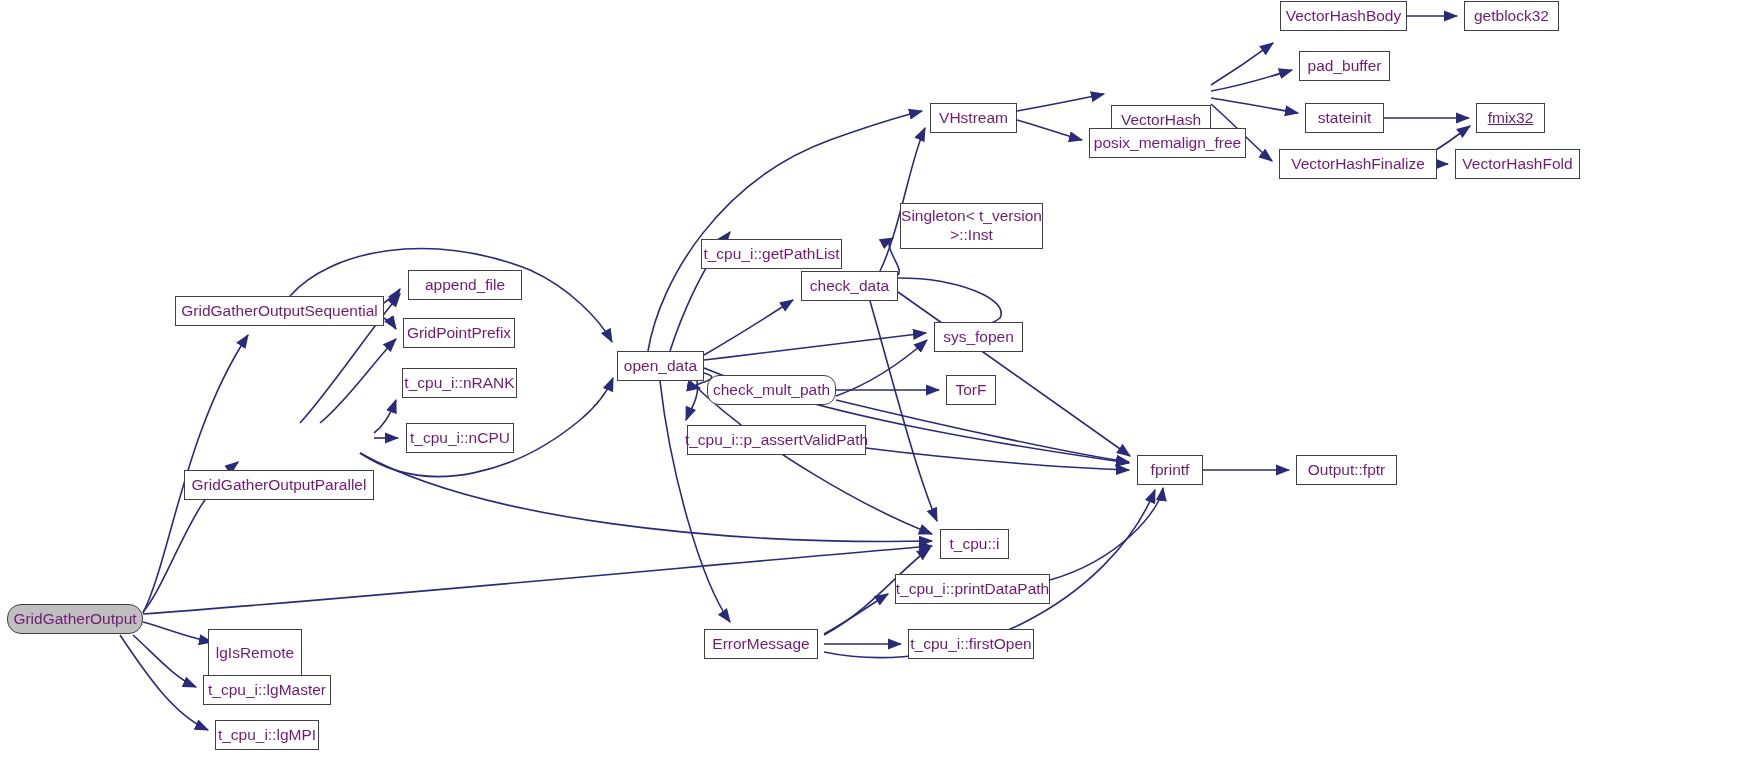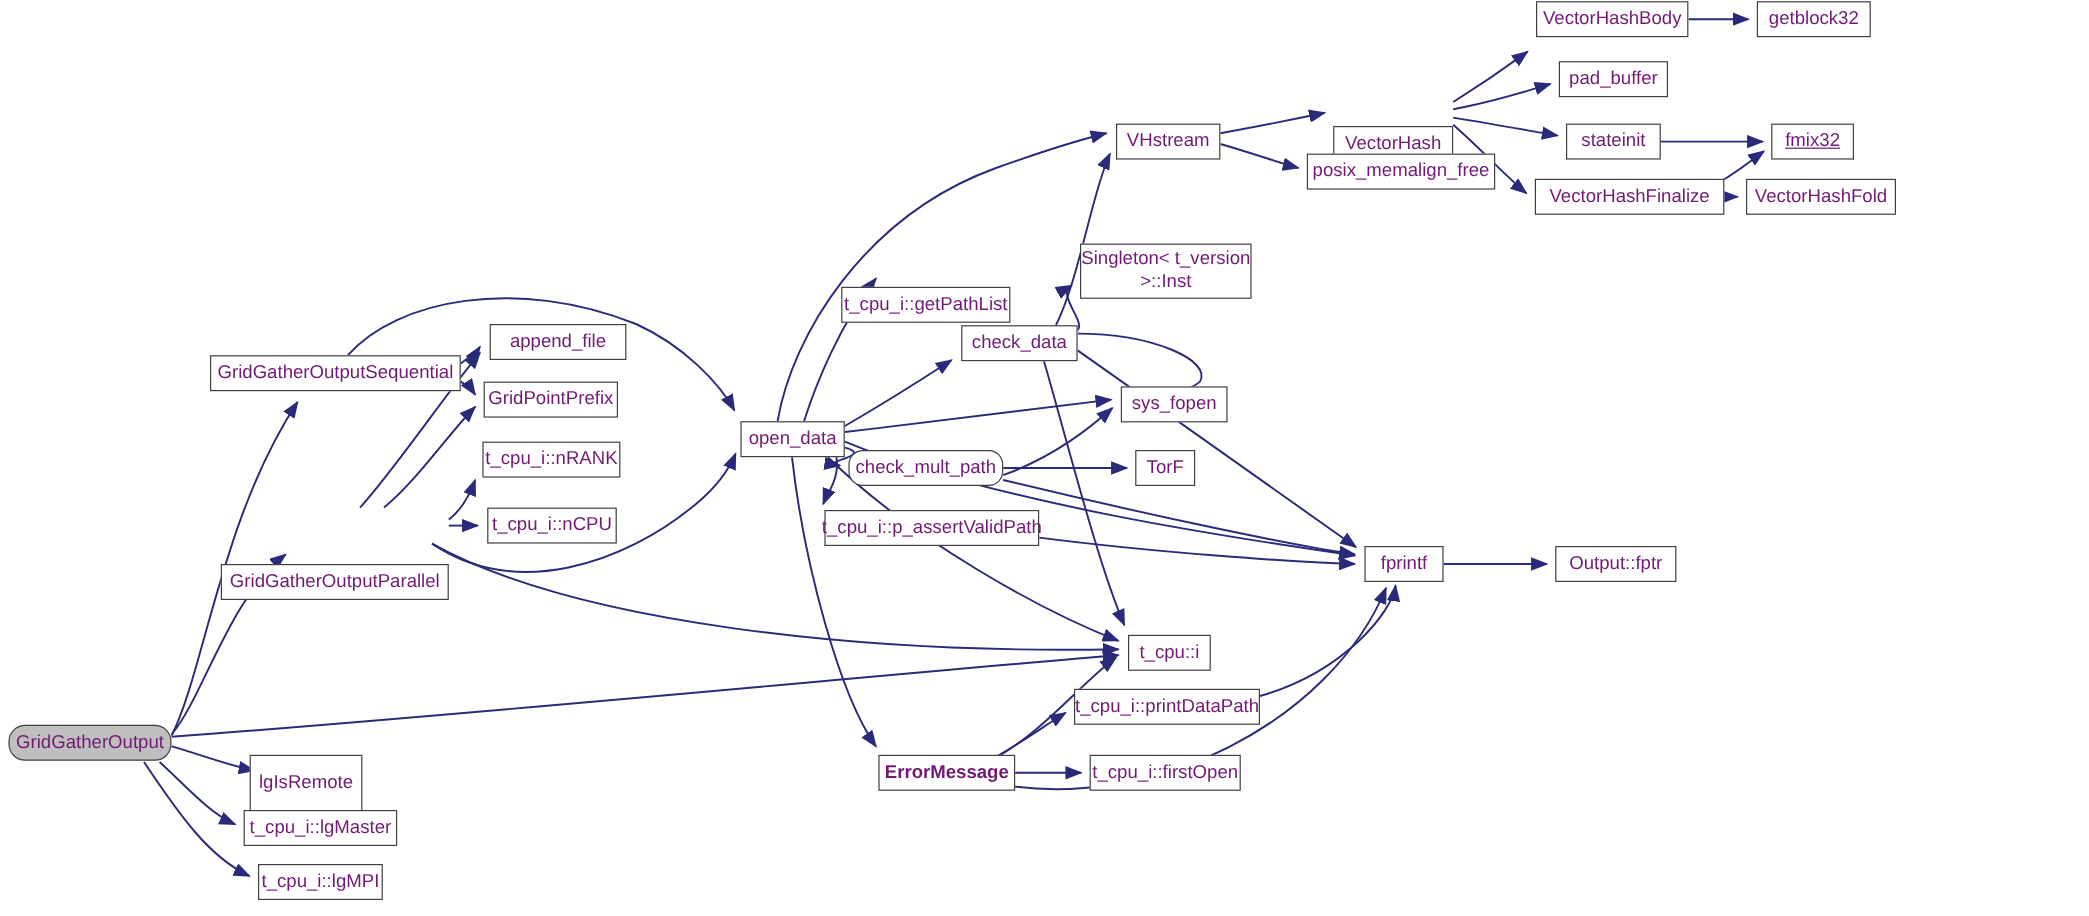--- a/index.html
+++ b/index.html
@@ -138,16 +138,16 @@
       <div class="node" style="left: 1299px; top: 51px; width: 91px; height: 30px; background: rgb(255, 255, 255); border-color: rgb(64, 64, 64);">pad_buffer</div>
       <div class="node" style="left: 1305px; top: 103px; width: 79px; height: 30px; background: rgb(255, 255, 255); border-color: rgb(64, 64, 64);">stateinit</div>
       <div class="node" style="left: 1279px; top: 149px; width: 158px; height: 30px; background: rgb(255, 255, 255); border-color: rgb(64, 64, 64);">VectorHashFinalize</div>
       <div class="node" style="left: 1464px; top: 1px; width: 95px; height: 30px; background: rgb(255, 255, 255); border-color: rgb(64, 64, 64);">getblock32</div>
       <div class="node" style="left: 1476px; top: 103px; width: 69px; height: 30px; background: rgb(255, 255, 255); border-color: rgb(64, 64, 64); text-decoration: underline;">fmix32</div>
       <div class="node" style="left: 1455px; top: 149px; width: 125px; height: 30px; background: rgb(255, 255, 255); border-color: rgb(64, 64, 64);">VectorHashFold</div>
       <div class="node" style="left: 1137px; top: 455px; width: 66px; height: 30px; background: rgb(255, 255, 255); border-color: rgb(64, 64, 64);">fprintf</div>
       <div class="node" style="left: 1296px; top: 455px; width: 101px; height: 30px; background: rgb(255, 255, 255); border-color: rgb(64, 64, 64);">Output::fptr</div>
       <div class="node" style="left: 940px; top: 529px; width: 69px; height: 30px; background: rgb(255, 255, 255); border-color: rgb(64, 64, 64);">t_cpu::i</div>
       <div class="node" style="left: 895px; top: 574px; width: 155px; height: 30px; background: rgb(255, 255, 255); border-color: rgb(64, 64, 64);">t_cpu_i::printDataPath</div>
-      <div class="node" style="left: 732px; top: 629px; width: 114px; height: 30px; background: rgb(255, 255, 255); border-color: rgb(64, 64, 64); font-weight: bold;">ErrorMessage</div>
+      <div class="node" style="left: 704px; top: 629px; width: 114px; height: 30px; background: rgb(255, 255, 255); border-color: rgb(64, 64, 64);">ErrorMessage</div>
       <div class="node" style="left: 908px; top: 629px; width: 126px; height: 30px; background: rgb(255, 255, 255); border-color: rgb(64, 64, 64);">t_cpu_i::firstOpen</div>
     </div>
 </div>
 
 </body></html>

